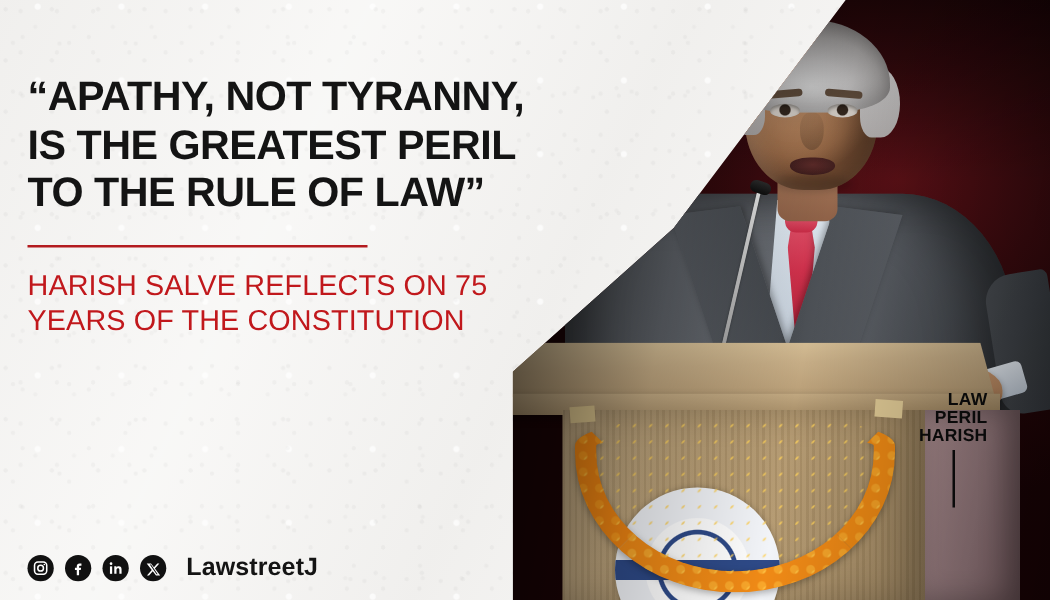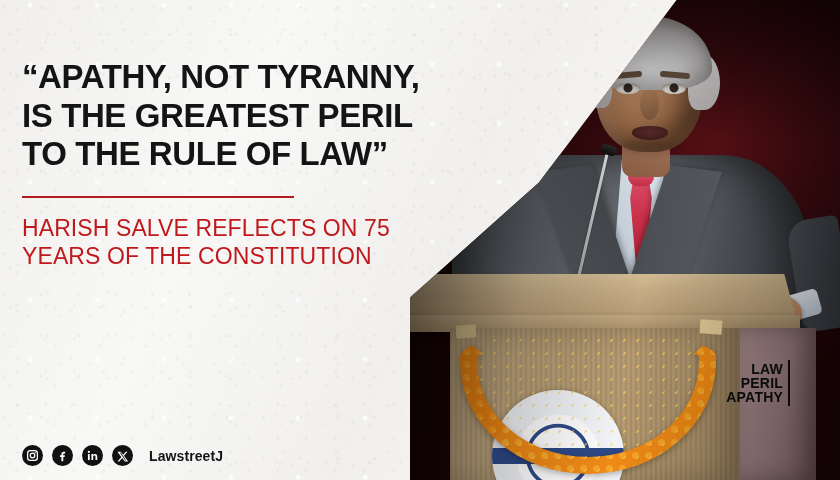--- a/index.html
+++ b/index.html
@@ -287,20 +287,21 @@
     width:52px; height:112px;
     background:linear-gradient(104deg,#4a4e53,#31353a);
     border-radius:22px 6px 6px 18px; transform:rotate(-9deg);
   }
 
   
   .wm-logo {
     position:absolute; right:50px; bottom:74px;
     display:flex; align-items:center; gap:5px;
     z-index:6;
+    flex-direction:column;
   }
   .wm-text {
     text-align:right; line-height:1.02;
     font-weight:700; font-size:14px; letter-spacing:.2px;
     color:#0a0a0a;
   }
   .wm-text span { display:block; }
   .wm-bar { width:2px; height:46px; background:#0a0a0a; }
 
   
@@ -345,21 +346,21 @@
   }
   .soc {
     width:21px; height:21px; border-radius:50%;
     background:#111;
     display:flex; align-items:center; justify-content:center;
     flex:0 0 auto;
   }
   .soc svg { display:block; }
   .handle {
     margin-left:7px;
-    font-size:14px; font-weight:700; color:#141414;
+    font-size:20px; font-weight:700; color:#141414;
     letter-spacing:.1px;
   }
 </style>
 </head>
 <body>
 
 <div id="card">
 
   <div class="paper-texture"></div>
 
@@ -407,21 +408,21 @@
 
     <div class="garland"></div>
     <div class="garland-texture"></div>
 
     <div class="stage-vignette"></div>
 
     <div class="wm-logo">
       <div class="wm-text">
         <span>LAW</span>
         <span>PERIL</span>
-        <span>APATHY</span>
+        <span>HARISH</span>
       </div>
       <div class="wm-bar"></div>
     </div>
   </div>
 
   <div class="text-col">
     <h1 class="headline">“APATHY, NOT TYRANNY, IS THE GREATEST PERIL TO THE RULE OF LAW”</h1>
     <div class="divider"></div>
     <h2 class="subhead">HARISH SALVE REFLECTS ON 75 YEARS OF THE CONSTITUTION</h2>
   </div>

